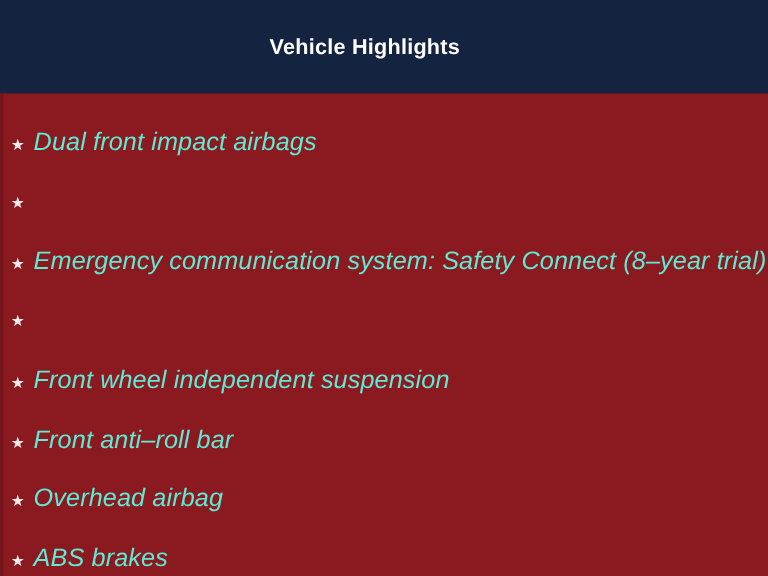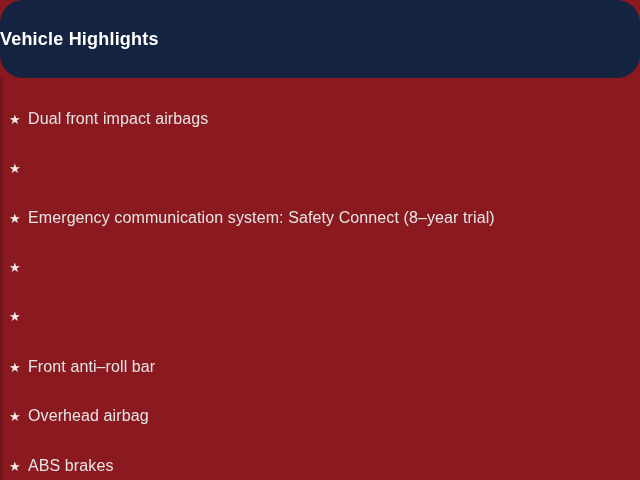--- a/index.html
+++ b/index.html
@@ -25,23 +25,22 @@
 
   
   .header {
     position:absolute;
     top:0; left:0;
     width:640px;
     height:78px;
     background:#132340;
     display:flex;
     align-items:center;
-    justify-content:flex-start;
+    justify-content:center;
     padding-right:32px;
-    border-radius:23px;
   }
 
   .header-title {
     color:#ffffff;
     font-size:18px;
     font-weight:bold;
     letter-spacing:0.2px;
     line-height:1;
     white-space:nowrap;
   }
@@ -83,25 +82,26 @@
   .bullet {
     color:#f4eaea;
     font-size:13px;
     width:19px;
     flex:0 0 19px;
     line-height:49.5px;
     text-align:left;
   }
 
   .hl-text {
-    color:#e5e5e5;
-    font-size:16px;
+    color:#5eead4;
+    font-size:21px;
     font-weight:400;
     line-height:49.5px;
     letter-spacing:0.1px;
+    font-style:italic;
   }
 </style>
 </head>
 <body>
 
 <div class="slide">
 
   <div class="header">
     <div class="header-title">Vehicle Highlights</div>
   </div>
@@ -122,20 +122,21 @@
         <span class="bullet">★</span>
         <span class="hl-text">Emergency communication system: Safety Connect (8–year trial)</span>
       </li>
 
       <li class="hl-item">
         <span class="bullet">★</span>
       </li>
 
       <li class="hl-item">
         <span class="bullet">★</span>
+        <span class="hl-text">Front wheel independent suspension</span>
       </li>
 
       <li class="hl-item">
         <span class="bullet">★</span>
         <span class="hl-text">Front anti–roll bar</span>
       </li>
 
       <li class="hl-item">
         <span class="bullet">★</span>
         <span class="hl-text">Overhead airbag</span>

